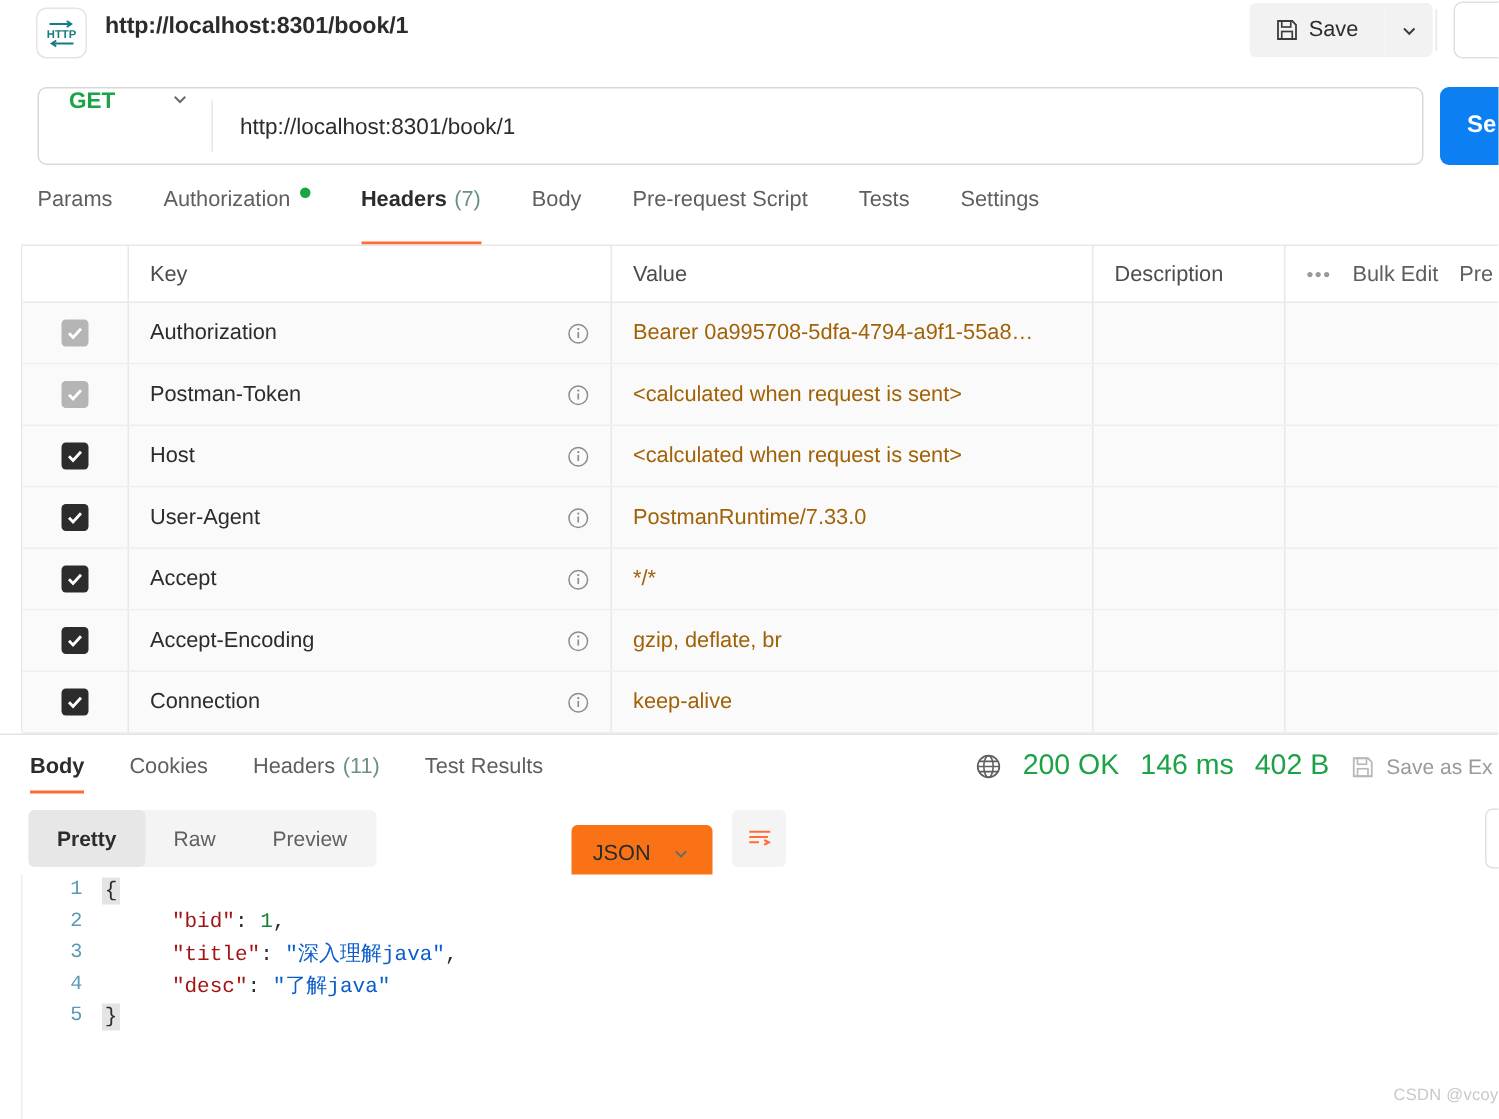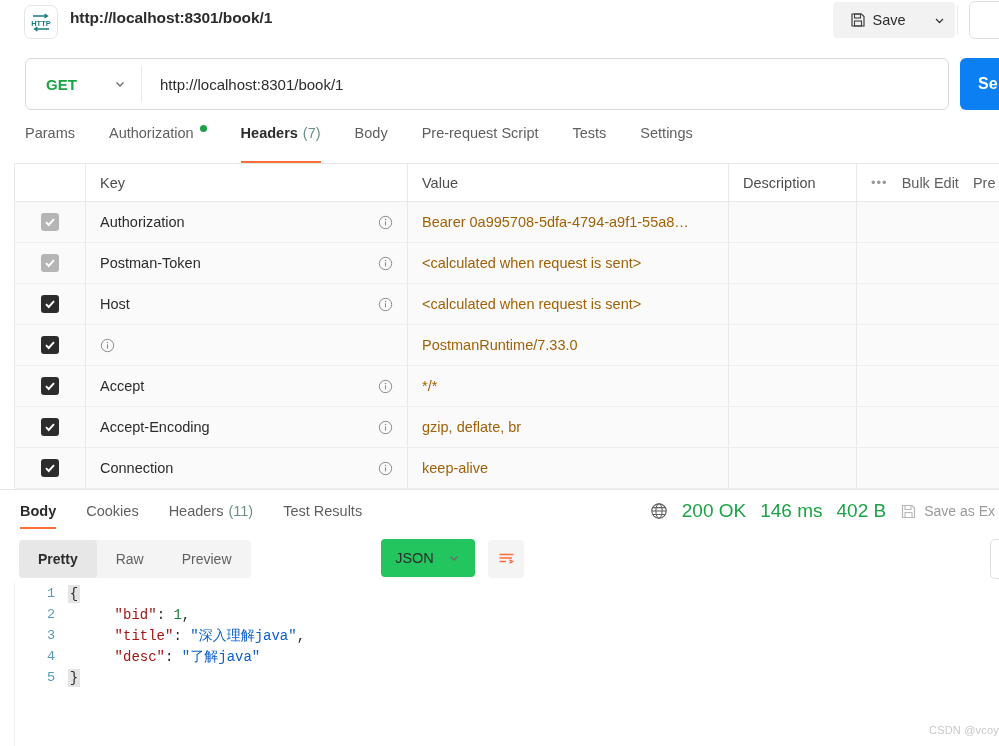--- a/index.html
+++ b/index.html
@@ -48,21 +48,21 @@
   }
 
   
   .url-row { position: absolute; left: 0; top: 46px; width: 999px; height: 78px; }
   .url-box {
     position: absolute; left: 25px; top: 12px; width: 924px; height: 52px;
     border: 1px solid #d9d9d9; border-radius: 6px; background: #fff;
     display: flex; align-items: center;
   }
   .method {
-    width: 115px; height: 100%; display: flex; align-items: center;
+    width: 115px; height: 100%; display: flex; 
     padding-left: 20px; font-size: 15px; font-weight: bold; color: #1ba345;
     cursor: pointer;
   }
   .method-caret { margin-left: auto; margin-right: 14px; }
   .method-sep { width: 1px; height: 34px; background: #e6e6e6; }
   .url-input {
     flex: 1; height: 100%; border: 0; outline: none; background: transparent;
     padding-left: 18px; font-size: 15px; color: #2c2c2c;
     font-family: "Liberation Sans", sans-serif;
   }
@@ -164,22 +164,22 @@
   .seg {
     position: absolute; left: 19px; top: 3px; height: 38px;
     background: #f4f4f4; border-radius: 4px; display: flex; align-items: center;
   }
   .segbtn {
     height: 38px; padding: 0 19px; display: flex; align-items: center;
     font-size: 14px; color: #5f5f5f; cursor: pointer; border-radius: 4px;
   }
   .segbtn.active { background: #e7e7e7; color: #2c2c2c; font-weight: bold; }
   .fmt {
-    position: absolute; left: 381px; top: 2px; height: 38px; width: 94px;
-    background: #22c55e; border-radius: 4px;
+    position: absolute; left: 381px; top: 13px; height: 38px; width: 94px;
+    background: #f97316; border-radius: 4px;
     display: flex; align-items: center; justify-content: center; gap: 13px;
     font-size: 14.5px; color: #2c2c2c; cursor: pointer;
   }
   .wrapbtn {
     position: absolute; left: 488px; top: 3px; width: 36px; height: 38px;
     background: #f4f4f4; border-radius: 4px;
     display: flex; align-items: center; justify-content: center; cursor: pointer;
   }
   .right-stub {
     position: absolute; left: 990px; top: 2px; width: 24px; height: 40px;
@@ -395,20 +395,21 @@
 
   <div class="trow">
     <div class="col-chk">
       <div class="chk on">
         <svg width="12" height="12" viewBox="0 0 12 12">
             <path d="M2 6.2 L4.7 9 L10 3.2" fill="none" stroke="#fff" stroke-width="1.9"></path>
           </svg>
       </div>
     </div>
     <div class="col-key">
+      <span class="keytext">User-Agent</span>
       <span class="info-ico">
         <svg width="15" height="15" viewBox="0 0 15 15">
             <circle cx="7.5" cy="7.5" r="6.2" fill="none" stroke="#8c8c8c" stroke-width="1"></circle>
             <path d="M7.5 6.3 V10.4" stroke="#8c8c8c" stroke-width="1.1"></path>
             <circle cx="7.5" cy="4.4" r="0.75" fill="#8c8c8c"></circle>
           </svg>
       </span>
     </div>
     <div class="col-val">
       <span class="valtext">PostmanRuntime/7.33.0</span>

